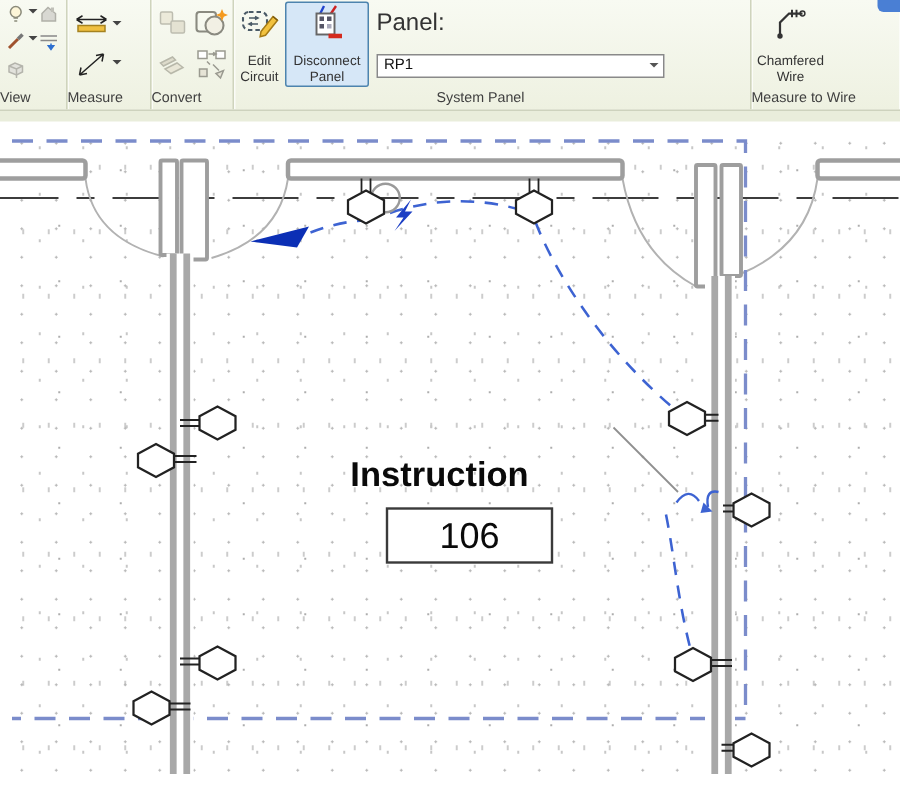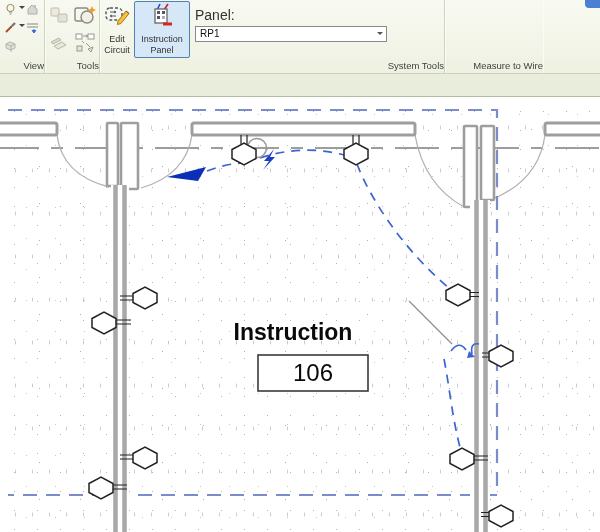--- a/index.html
+++ b/index.html
@@ -5,53 +5,53 @@
   * { margin:0; padding:0; box-sizing:border-box; }
   html,body { width:600px; height:532px; overflow:hidden;
     font-family:"Liberation Sans", sans-serif; background:#fff; }
 
   
   .ribbon { position:absolute; left:0; top:0; width:600px; height:73px;
     background:linear-gradient(#f8faf2,#eef1e1); display:flex; }
   .panel { position:relative; height:73px; border-right:1px solid #cfd4bd;
     box-shadow:1px 0 0 #fbfcf8; }
   .panel-label { position:absolute; left:0; right:0; bottom:1px; height:13px;
-    text-align:right; font-size:9.5px; color:#3f3f3f; line-height:13px; white-space:nowrap; }
+    text-align:left; font-size:9.5px; color:#3f3f3f; line-height:13px; white-space:nowrap; }
   .panel-body { position:absolute; left:0; top:0; right:0; height:59px; }
 
   .caret { display:inline-block; width:0; height:0; border:3px solid transparent;
     border-top-color:#444; margin-left:1px; vertical-align:middle; }
 
   
   .mini-row { display:flex; align-items:center; height:18px; padding-left:3px; }
   .mini-ic { display:inline-flex; width:15px; height:15px; align-items:center; justify-content:center; }
 
   
   .bigbtn { float:left; width:30px; height:57px; margin:1px 0 0 1px; padding-top:1px;
     display:flex; flex-direction:column; align-items:center; border:1px solid transparent;
     border-radius:2px; cursor:default; }
   .bigbtn .blabel { font-size:9px; color:#333; text-align:center; line-height:10.5px; margin-top:2px; }
   .bigbtn.active { background:#d6e7f7; border-color:#4d84ae; }
 
   .combo-zone { float:left; margin-left:5px; padding-top:7px; width:195px; }
-  .combo-label { font-size:14px; color:#333; margin-bottom:3px; }
+  .combo-label { font-size:16px; color:#333; margin-bottom:11px; }
   .combo { position:relative; width:192px; height:16px; background:#fff;
     border:1px solid #898989; font-size:10px; color:#111; line-height:14px; padding-left:4px; }
   .combo .cc { position:absolute; right:3px; top:5px; width:0; height:0;
     border:3.5px solid transparent; border-top-color:#555; }
 
   .corner-accent { position:absolute; right:0; top:0; width:15px; height:8px;
     background:#4a7fd4; border-radius:0 0 0 4px; }
 
   
   .options-bar { position:absolute; left:0; top:73px; width:600px; height:24px;
     background:#e9eddb; border-top:1px solid #cdd2bd; border-bottom:1px solid #b4bba3; }
 
   
-  .canvas { position:absolute; left:0; top:97px; width:600px; height:435px; background-color:#fff;
+  .canvas { position:absolute; left:0; top:81px; width:600px; height:435px; background-color:#fff;
     background-image:
       radial-gradient(#b5b5b5 0.8px, transparent 0.95px),
       radial-gradient(#c7c7c7 0.7px, transparent 0.85px),
       radial-gradient(#adadad 0.8px, transparent 0.95px),
       radial-gradient(#cccccc 0.7px, transparent 0.85px);
     background-size:23px 19px, 29px 31px, 41px 37px, 17px 43px;
     background-position:3px 5px, 12px 2px, 19px 14px, 7px 9px; }
   .canvas svg { position:absolute; left:0; top:0; }
   .room-name-text { font-family:"Liberation Sans", sans-serif; font-weight:bold; font-size:23px; fill:#0a0a0a; }
   .room-num-text  { font-family:"Liberation Sans", sans-serif; font-size:24px; fill:#0a0a0a; }
@@ -98,20 +98,42 @@
           <svg width="13" height="13">
               <path d="M2 5l4-2 5 2v4l-4 2-5-2z" fill="#e2e2dc" stroke="#b4b4ac"></path>
               <path d="M2 5l5 2 4-2M7 7v6" stroke="#b4b4ac" fill="none"></path>
             </svg>
         </span>
       </div>
     </div>
     <div class="panel-label">View</div>
   </div>
 
+  <div class="panel" style="width:56px">
+    <div class="panel-body" style="padding-top:4px">
+      <div class="mini-row" style="height:26px">
+        <span class="mini-ic" style="width:26px;height:22px">
+          <svg width="26" height="20">
+              <path d="M3 6h20M3 6l4-2.5M3 6l4 2.5M23 6l-4-2.5M23 6l-4 2.5" stroke="#222" fill="none"></path>
+              <rect x="4" y="10" width="18" height="4" fill="#f0c040" stroke="#a58220"></rect>
+            </svg>
+        </span>
+          <span class="caret"></span>
+      </div>
+      <div class="mini-row" style="height:26px">
+        <span class="mini-ic" style="width:26px;height:22px">
+          <svg width="26" height="22">
+              <path d="M5 18L21 4M5 18l1-5M5 18l5-1M21 4l-1 5M21 4l-5 1" stroke="#222" fill="none"></path>
+            </svg>
+        </span>
+          <span class="caret"></span>
+      </div>
+    </div>
+    <div class="panel-label">Measure</div>
+  </div>
 
   <div class="panel" style="width:55px">
     <div class="panel-body" style="padding-top:2px">
       <div class="mini-row" style="height:28px">
         <span class="mini-ic" style="width:24px;height:24px">
           <svg width="22" height="22">
               <rect x="2" y="3" width="8" height="8" rx="1" fill="#eceada" stroke="#bdbdb0"></rect>
               <rect x="9" y="9" width="9" height="8" rx="1" fill="#e4e2d2" stroke="#bdbdb0"></rect>
             </svg>
         </span>
@@ -135,21 +157,21 @@
               <rect x="3" y="2" width="6" height="5" fill="#fff" stroke="#9a9a90"></rect>
               <rect x="15" y="2" width="6" height="5" fill="#fff" stroke="#9a9a90"></rect>
               <path d="M10 4h4M13 3l2 1-2 1" stroke="#9a9a90" fill="none"></path>
               <rect x="4" y="14" width="5" height="5" fill="#e6e4d6" stroke="#9a9a90"></rect>
               <path d="M13 11l4 4M9 9l2 2" stroke="#9a9a90"></path>
               <path d="M15 17l5-2-2 5z" fill="#e6e4d6" stroke="#9a9a90"></path>
             </svg>
         </span>
       </div>
     </div>
-    <div class="panel-label">Tools</div>
+    <div class="panel-label">Convert</div>
   </div>
 
   <div class="panel" style="width:345px">
     <div class="panel-body">
       <div class="bigbtn" style="width:32px">
         <span>
           <svg width="26" height="25">
               <rect x="2" y="5" width="16" height="12" rx="4" fill="none" stroke="#4a5a66" stroke-width="1.4" stroke-dasharray="3 2"></rect>
               <path d="M6 9h6M10 8l2 1-2 1M12 13H7M8 12l-2 1 2 1" stroke="#4a5a66" fill="none"></path>
               <path d="M14 18L22 8l3 2.5-8 10-3.6 1z" fill="#f2c23e" stroke="#a57b16"></path>
@@ -164,36 +186,47 @@
               <path d="M8 7l3-6" stroke="#2244cc" stroke-width="1.6"></path>
               <path d="M15 7l4-6" stroke="#cc2222" stroke-width="1.6"></path>
               <rect x="6" y="6" width="12" height="14" fill="#fff" stroke="#666" stroke-width="1.3"></rect>
               <rect x="8" y="8" width="3" height="3" fill="#556"></rect>
               <rect x="13" y="8" width="3" height="3" fill="#556"></rect>
               <rect x="8" y="13" width="3" height="3" fill="#556"></rect>
               <rect x="13" y="13" width="3" height="3" fill="#aab"></rect>
               <path d="M14 21h9" stroke="#d42a1e" stroke-width="3"></path>
             </svg>
         </span>
-        <span class="blabel">Instruction Panel</span>
+        <span class="blabel">Disconnect Panel</span>
       </div>
 
       <div class="combo-zone">
         <div class="combo-label">Panel:</div>
         <div class="combo">
           <span>RP1</span>
           <span class="cc"></span>
         </div>
       </div>
     </div>
-    <div class="panel-label" style="text-indent:135px">System Tools</div>
+    <div class="panel-label" style="text-indent:135px">System Panel</div>
   </div>
 
   <div class="panel" style="width:98px;border-right:none">
     <div class="panel-body">
+      <div class="bigbtn" style="width:50px">
+        <span>
+          <svg width="26" height="25">
+              <path d="M6 21v-9l6-6h9" stroke="#333" fill="none" stroke-width="1.5"></path>
+              <path d="M14 3.5v5M17 3.5v5" stroke="#333" stroke-width="1.3"></path>
+              <circle cx="6" cy="21" r="1.8" fill="#333"></circle>
+              <circle cx="21" cy="6" r="1.6" fill="none" stroke="#333"></circle>
+            </svg>
+        </span>
+        <span class="blabel">Chamfered Wire</span>
+      </div>
     </div>
     <div class="panel-label">Measure to Wire</div>
   </div>
 
   <div class="corner-accent"></div>
 </div>
 
 <div class="options-bar"></div>
 
 <div class="canvas">

